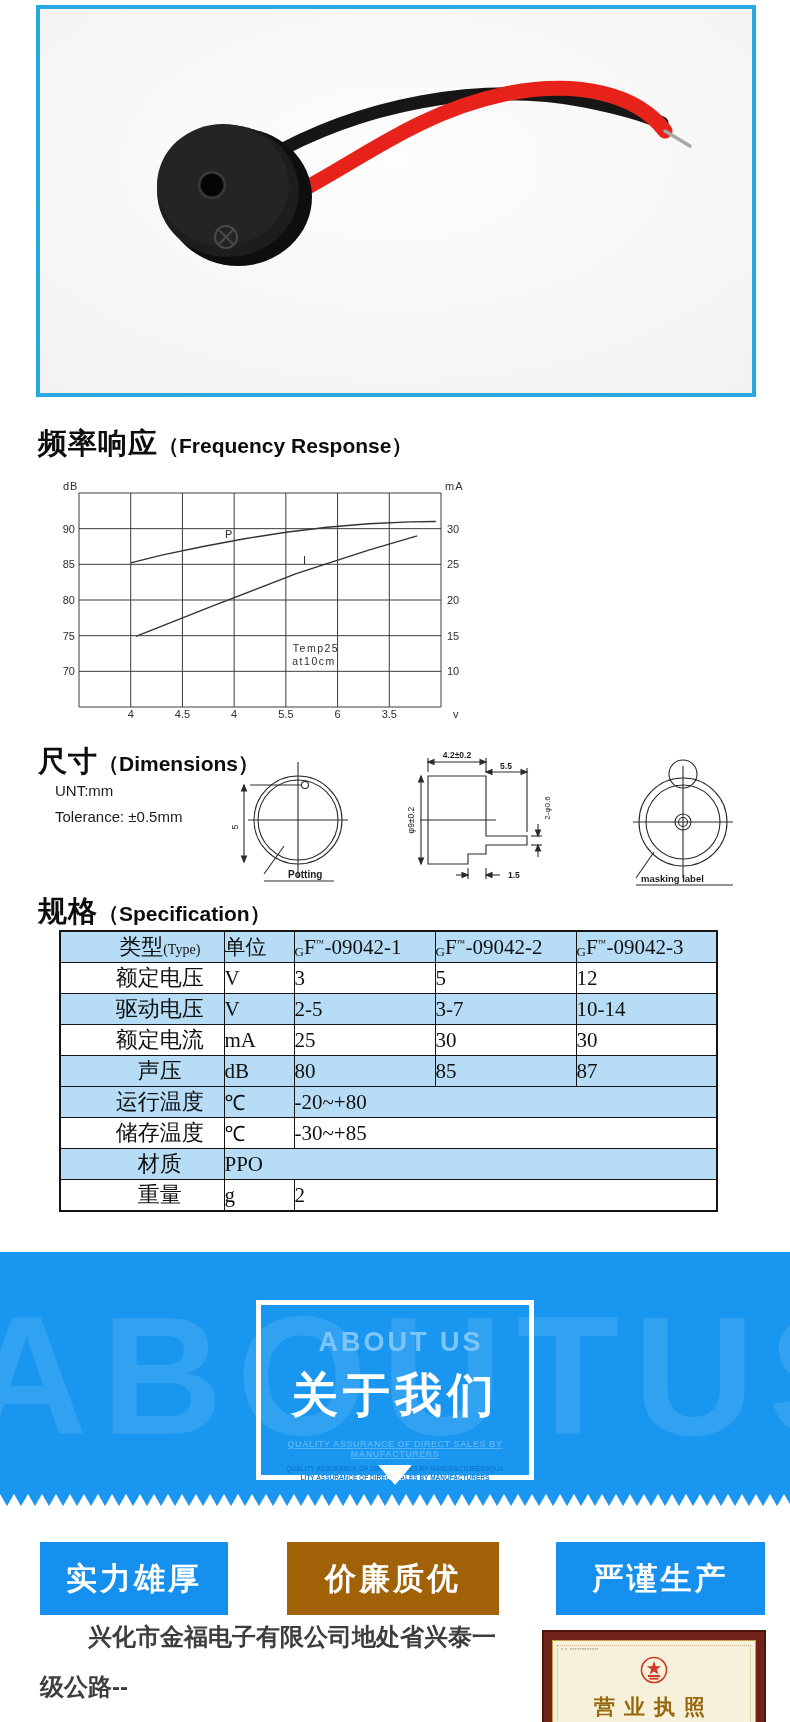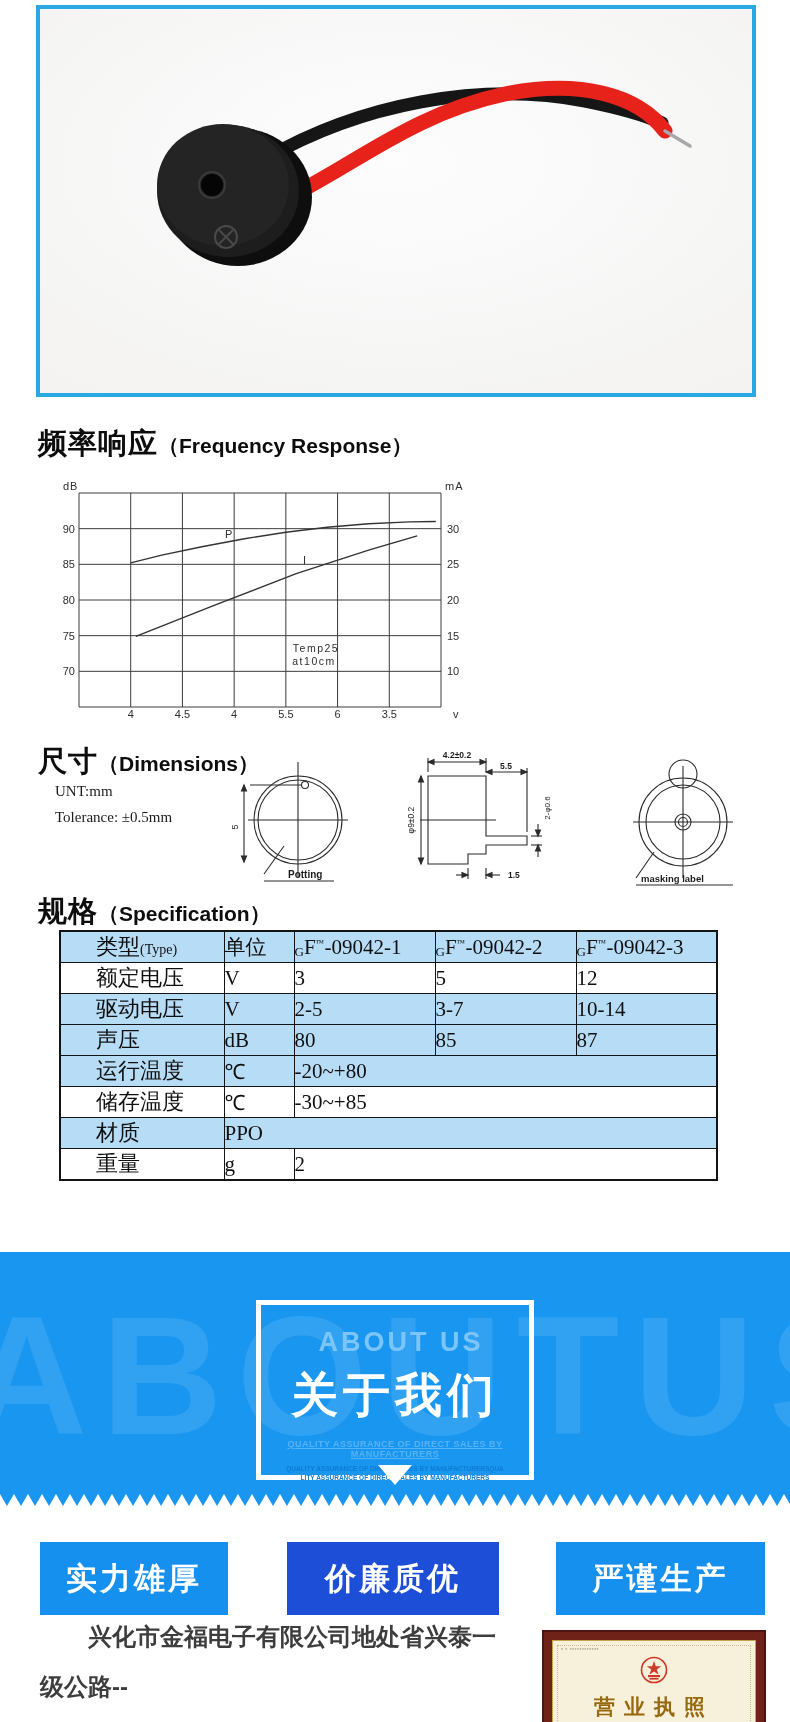--- a/index.html
+++ b/index.html
@@ -13,33 +13,33 @@
 
   
   .sec-head{position:absolute;color:#0d0d0d;white-space:nowrap;}
   .sec-head .cn{font-size:29px;font-weight:900;letter-spacing:1px;}
   .sec-head .en{font-size:21px;font-weight:700;}
 
   
   .chart-wrap{position:absolute;left:55px;top:452px;width:420px;height:278px;}
 
   
-  .dim-notes{position:absolute;left:55px;top:778px;font-family:Liberation Serif, serif;
+  .dim-notes{position:absolute;left:55px;top:778px;font-family:Liberation Sans, sans-serif;
              font-size:15px;color:#1c1c1c;line-height:26px;}
   .dim-draw{position:absolute;left:228px;top:748px;width:540px;height:145px;}
   .dim-draw text{font-family:"Liberation Sans",sans-serif;fill:#1c1c1c;}
 
   
   table.spec{position:absolute;left:59px;top:930px;width:657px;border-collapse:collapse;
              table-layout:fixed;font-family:"Liberation Serif",serif;color:#101010;
              border:2px solid #141414;}
   table.spec td{border:1px solid #141414;height:24.7px;text-align:left;padding:0;
                 font-size:21px;white-space:nowrap;overflow:hidden;}
   table.spec tr.blue td{background:#b6dcf6;}
-  table.spec td.c1{text-align:left;padding-left:35px;font-size:22px;}
+  table.spec td.c1{text-align:center;padding-left:35px;font-size:22px;}
   table.spec td.c1 .sub{font-size:14px;}
   table.spec .g{font-size:13px;vertical-align:-2px;}
   table.spec sup{font-size:9px;}
 
   
   .about-band{position:absolute;left:0;top:1252px;width:790px;height:242px;
               background:#1896f0;overflow:hidden;}
   .about-watermark{position:absolute;left:-34px;top:28px;font-size:168px;font-weight:900;
                    color:rgba(255,255,255,0.11);letter-spacing:14px;white-space:nowrap;}
   .about-frame{position:absolute;left:50%;transform:translateX(-50%);top:48px;width:268px;
@@ -50,21 +50,21 @@
   .about-tiny{margin-top:5px;font-size:6.5px;font-weight:700;color:#0f7cd4;line-height:9px;}
   .about-triangle{position:absolute;left:50%;transform:translateX(-50%);top:213px;width:0;height:0;
                   border-left:17px solid transparent;border-right:17px solid transparent;
                   border-top:20px solid #ffffff;}
   .band-teeth{position:absolute;left:0;top:1494px;width:790px;height:12px;display:block;}
 
   
   .promo-btn{position:absolute;top:1542px;height:73px;display:flex;align-items:center;
              justify-content:center;color:#fff;font-size:31px;font-weight:900;letter-spacing:3px;}
   .promo-bright{background:#1690ee;}
-  .promo-muted{background:#1d4ed8;}
+  .promo-muted{background:#a16207;}
   .company-par{position:absolute;left:40px;top:1612px;width:478px;font-size:24px;
                font-weight:600;color:#3d3d3d;line-height:50px;}
   .company-par .line1{text-indent:2em;}
 
   .license{position:absolute;left:542px;top:1630px;width:224px;height:260px;
            background:#6f2318;border:2px solid #4d150e;padding:8px;box-sizing:border-box;}
   .license-mat{background:#f7f0da;border:1px solid #caa24b;height:100%;box-sizing:border-box;
                padding:6px 8px;text-align:center;position:relative;}
   .license-mat .inner-line{position:absolute;left:4px;top:4px;right:4px;bottom:-2px;
                            border:1px dotted #c9b98a;pointer-events:none;}
@@ -240,20 +240,27 @@
           <td>5</td>
           <td>12</td>
         </tr>
         <tr class="blue">
           <td class="c1">驱动电压</td>
           <td>V</td>
           <td>2-5</td>
           <td>3-7</td>
           <td>10-14</td>
         </tr>
+        <tr>
+          <td class="c1">额定电流</td>
+          <td>mA</td>
+          <td>25</td>
+          <td>30</td>
+          <td>30</td>
+        </tr>
         <tr class="blue">
           <td class="c1">声压</td>
           <td>dB</td>
           <td>80</td>
           <td>85</td>
           <td>87</td>
         </tr>
         <tr class="blue">
           <td class="c1">运行温度</td>
           <td>℃</td>

